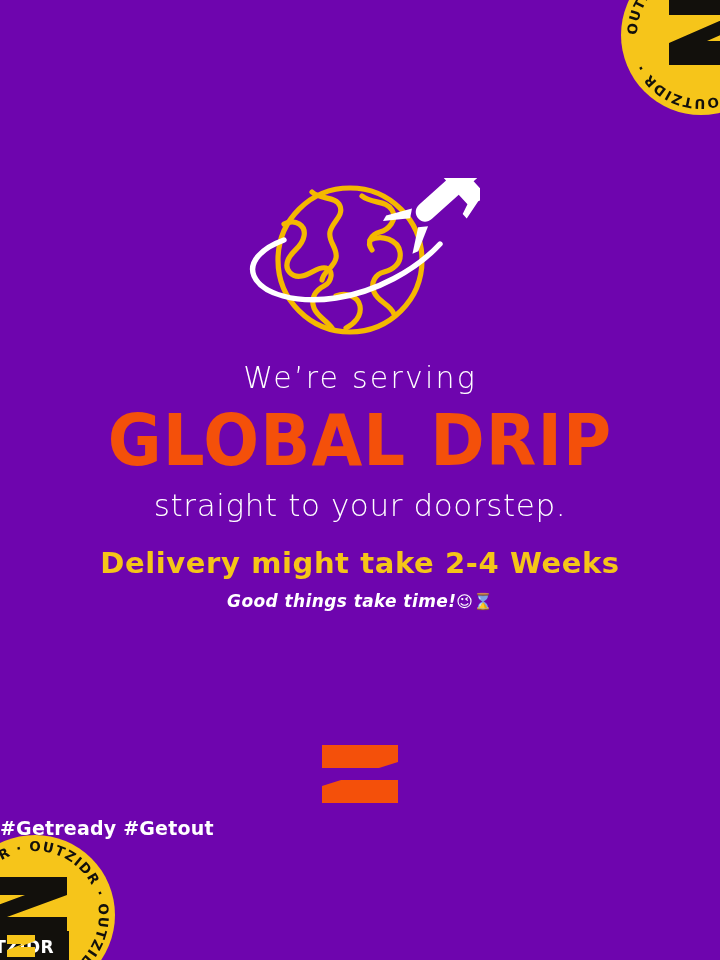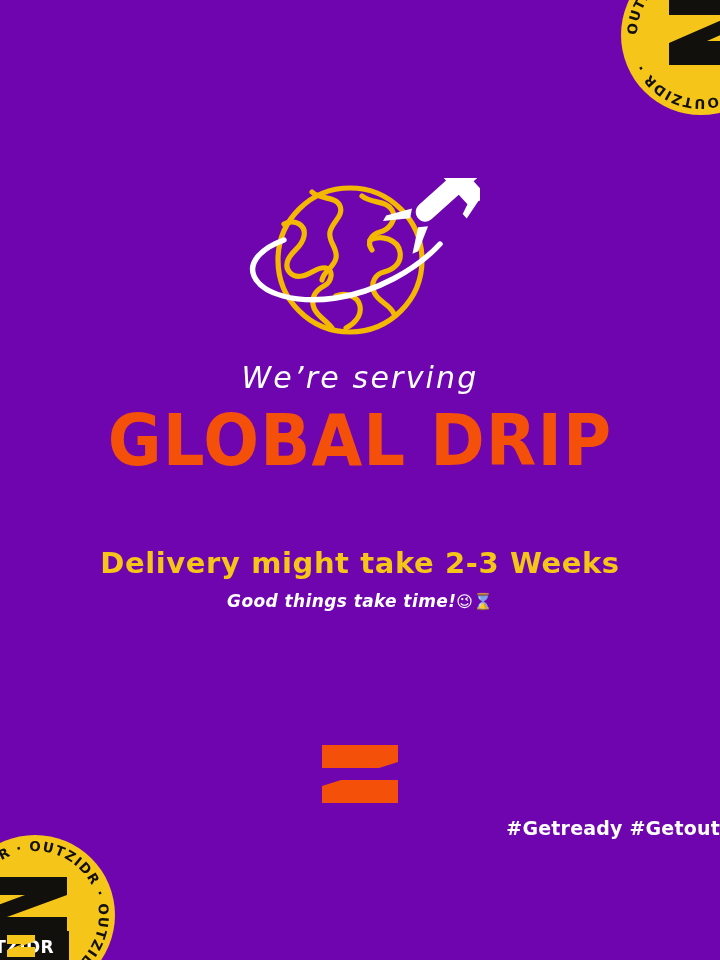--- a/index.html
+++ b/index.html
@@ -111,21 +111,20 @@
     text-align: center;
   }
   .line-serving {
     font-family: "DejaVu Sans", sans-serif;
     font-size: 30px;
     font-weight: 300;
     color: #FFFFFF;
     letter-spacing: 2.2px;
     line-height: 1.05;
     margin: 0;
-    font-style: italic;
   }
   .line-global {
     font-family: "DejaVu Sans", sans-serif;
     font-size: 62px;
     font-weight: bold;
     color: #F4500A;
     letter-spacing: 1px;
     line-height: 1.12;
     margin: 12px 0 6px 0;
     transform: scaleX(1.06) scaleY(1.16);
@@ -171,21 +170,21 @@
     font-size: 16px;
     letter-spacing: 0;
   }
 
   
   .footer {
     position: absolute;
     left: 0;
     right: 0;
     top: 744px;
-    text-align: right;
+    text-align: left;
   }
   .zmark {
     width: 82px;
     height: 60px;
     display: block;
     margin: 0 auto;
   }
   .zmark-shape {
     fill: #F4500A;
   }
@@ -223,24 +222,25 @@
         <path d="M6 36 C6 30 10 26 16 26 L52 26 L52 12 C52 6 56 2 62 2 C68 2 72 6 72 12 L72 26 L82 26 C88 26 92 30 92 36 C92 41 88 45 82 45 L72 45 L72 58 L82 62 L82 68 L62 63 L42 68 L42 62 L52 58 L52 45 L16 45 C10 45 6 41 6 36 Z"></path>
         <path d="M0 30 L-22 14 L-16 12 L8 24 Z"></path>
         <path d="M0 42 L-22 58 L-16 60 L8 48 Z"></path>
       </g>
     </svg>
   </div>
 
   <div class="copy">
     <p class="line-serving">We’re serving</p>
     <p class="line-global">GLOBAL DRIP</p>
+    <p class="line-doorstep">straight to your doorstep.</p>
   </div>
 
   <div class="delivery-block">
-    <p class="line-delivery">Delivery might take 2-3 Weeks</p>
+    <p class="line-delivery">Delivery might take 2-4 Weeks</p>
     <p class="line-goodthings">
       <span>Good things take time!</span><span class="emoji">😉</span><span class="emoji">⌛</span>
     </p>
   </div>
 
   <div class="footer">
     <svg class="zmark" viewBox="0 0 82 60" xmlns="http://www.w3.org/2000/svg">
       <path class="zmark-shape" d="M3 1 H79 V18 L22 36 H79 V59 H3 V42 L60 24 H3 Z"></path>
     </svg>
     <p class="hashtags">#Getready #Getout</p>

